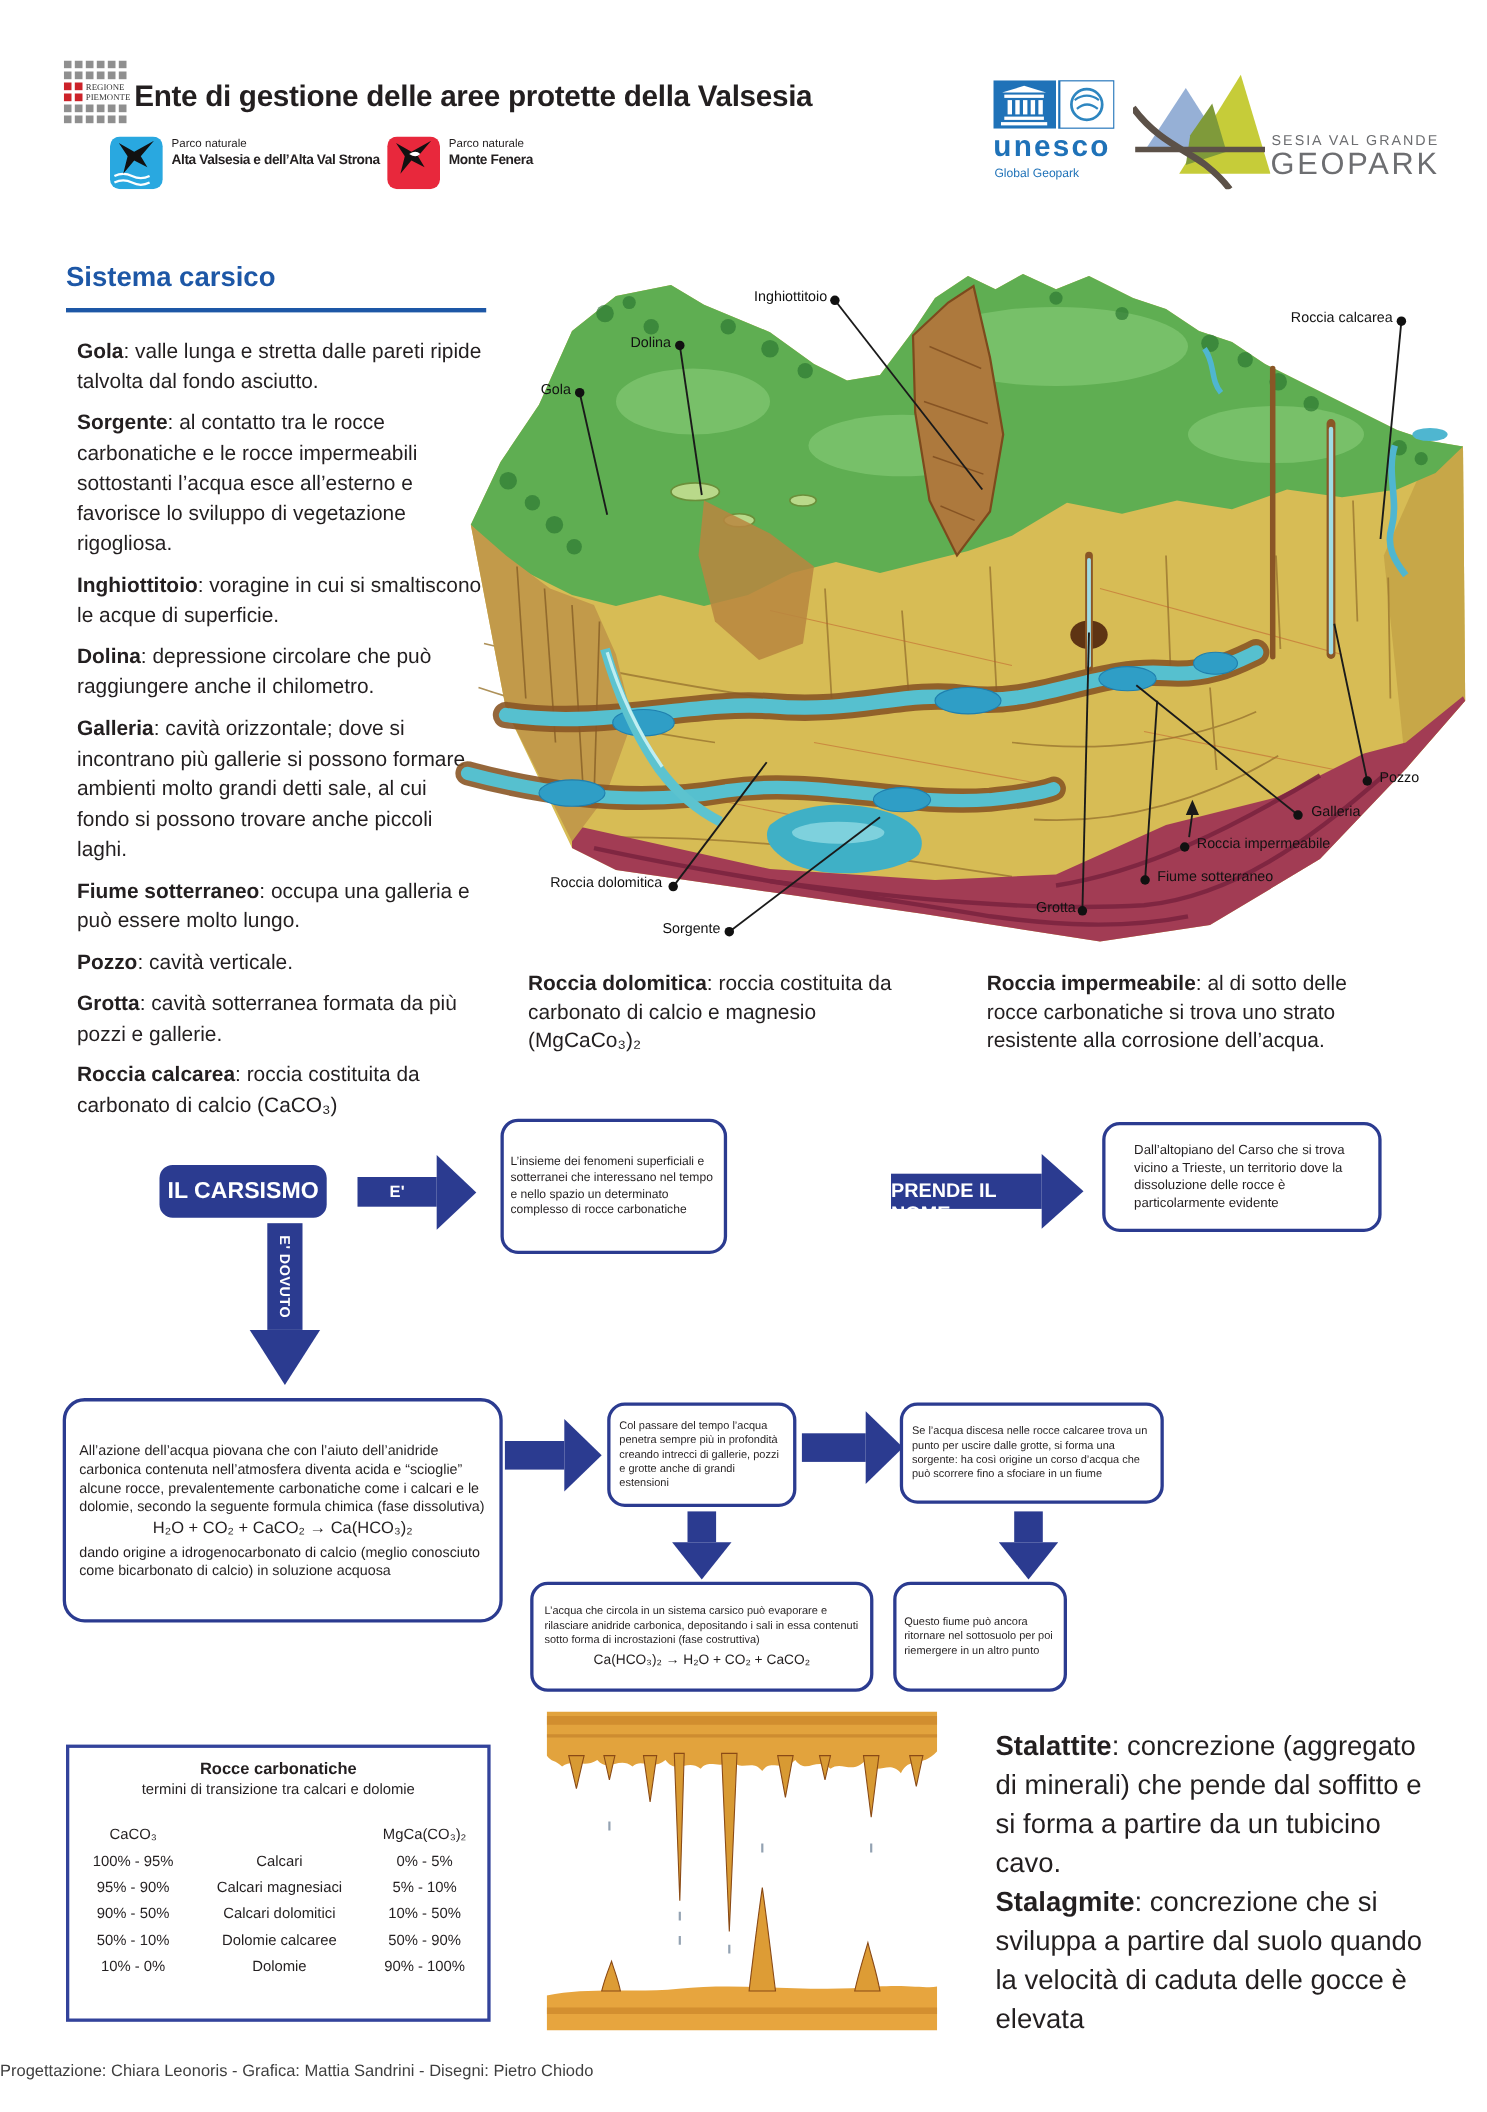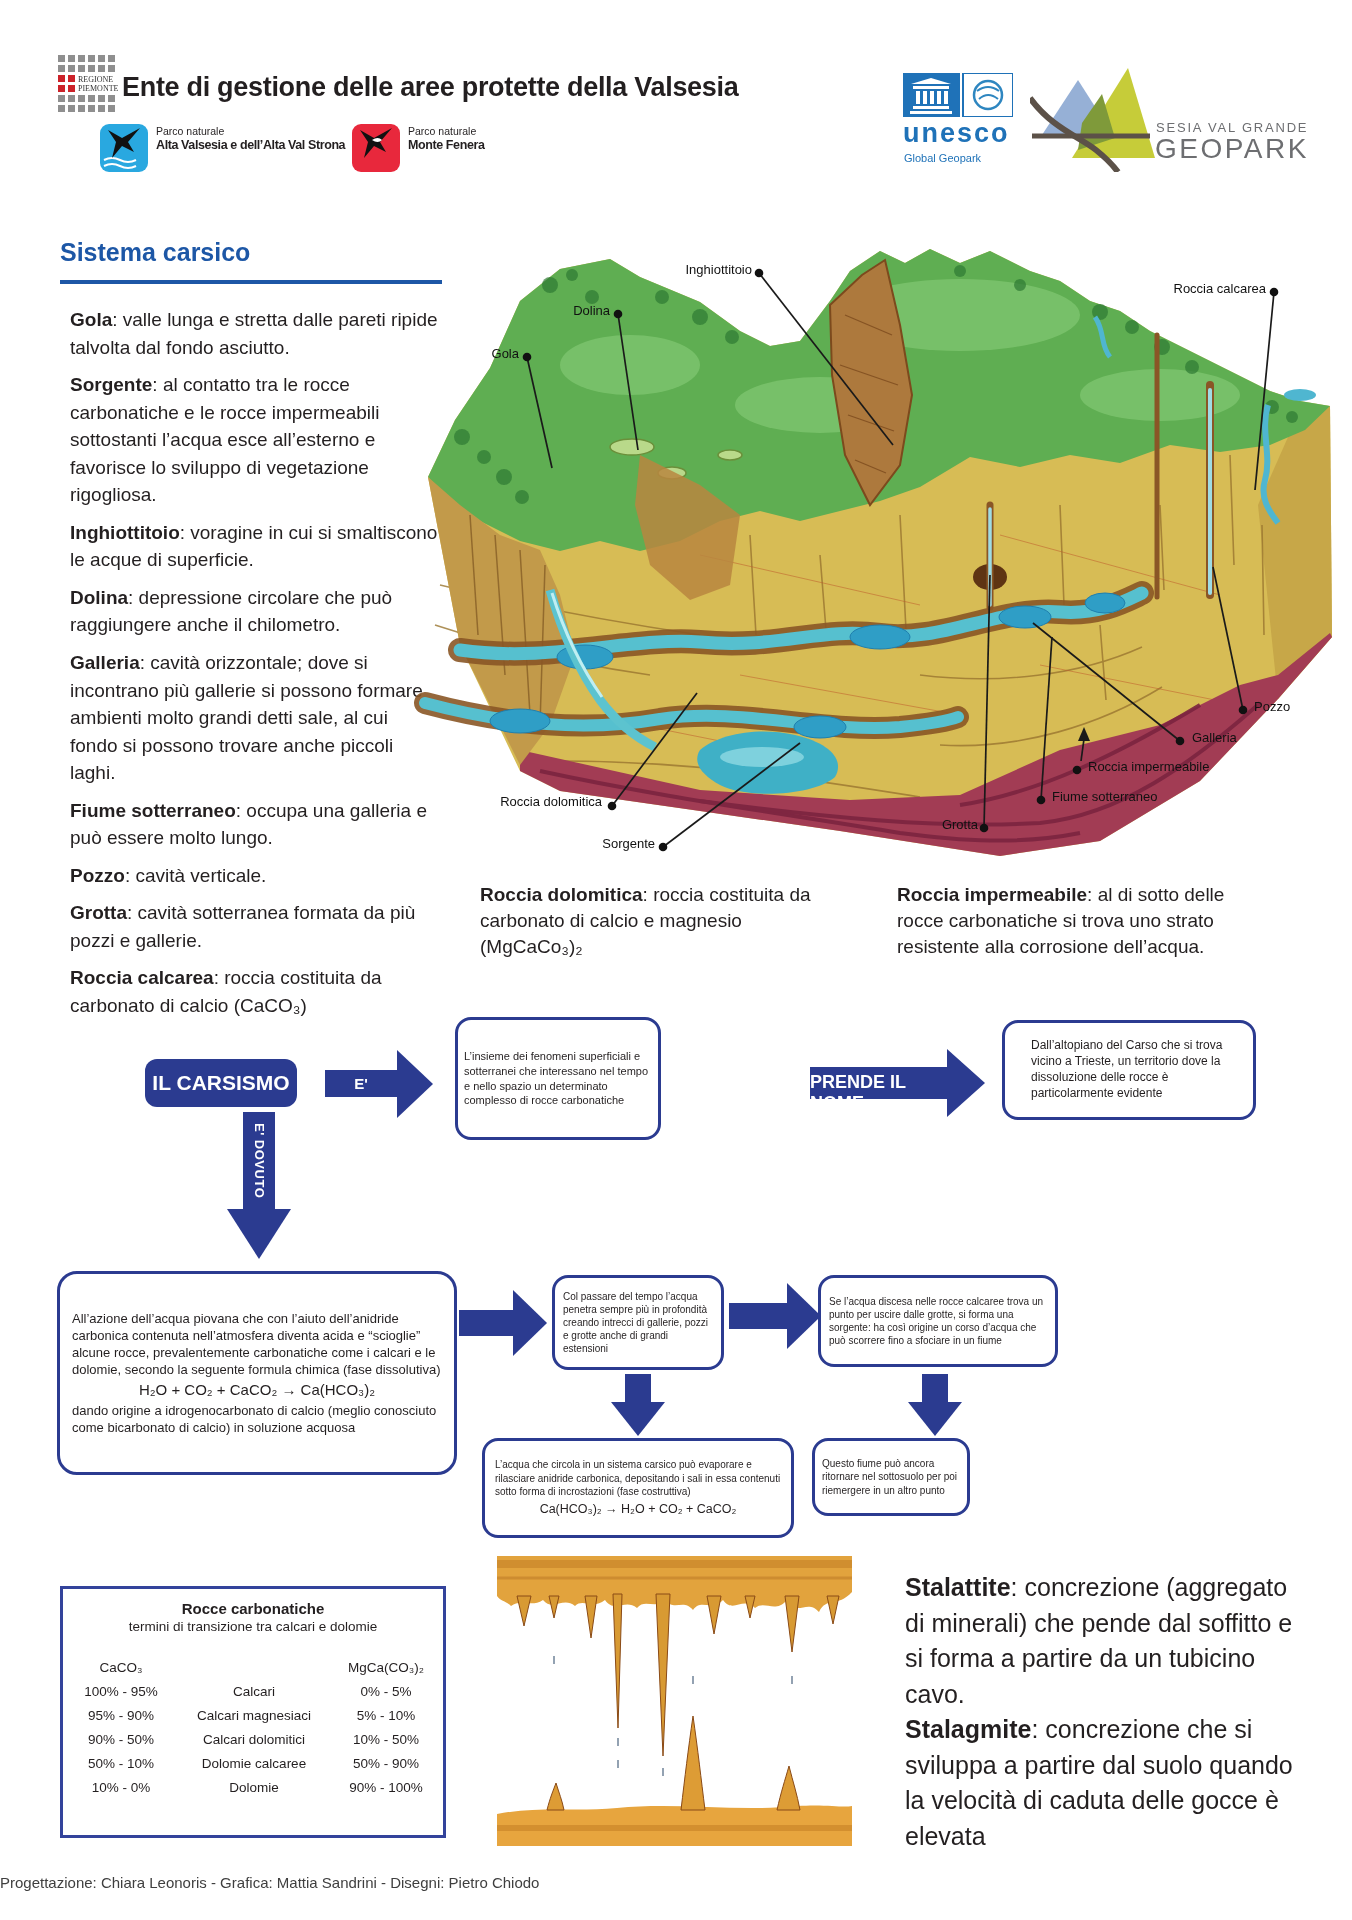--- a/index.html
+++ b/index.html
@@ -356,21 +356,21 @@
   <div class="abody" style="left:625px;top:1374px;width:26px;height:28px"></div>
   <div class="ahead" style="left:611px;top:1402px;border-left:27px solid transparent;border-right:27px solid transparent;border-top:34px solid #2b3b90"></div>
   <div class="abody" style="left:922px;top:1374px;width:26px;height:28px"></div>
   <div class="ahead" style="left:908px;top:1402px;border-left:27px solid transparent;border-right:27px solid transparent;border-top:34px solid #2b3b90"></div>
 
   <div class="fbox" style="left:482px;top:1438px;width:312px;height:100px;font-size:10px;padding:6px 10px">
     <div>L’acqua che circola in un sistema carsico può evaporare e rilasciare anidride carbonica, depositando i sali in essa contenuti sotto forma di incrostazioni (fase costruttiva)</div>
     <div style="font-size:12.5px;margin-top:3px">Ca(HCO₃)₂ → H₂O + CO₂ + CaCO₂</div>
   </div>
 
-  <div class="fbox" style="left:812px;top:1438px;width:158px;height:78px;font-size:10px;padding:5px 7px">Questo fiume può ancora ritornare nel sottosuolo per poi riemergere in un altro punto</div>
+  <div class="fbox" style="left:812px;top:1438px;width:158px;height:100px;font-size:10px;padding:5px 7px">Questo fiume può ancora ritornare nel sottosuolo per poi riemergere in un altro punto</div>
 
   <div class="ctable">
     <div class="t-title">Rocce carbonatiche</div>
     <div class="t-sub">termini di transizione tra calcari e dolomie</div>
     <div class="tbl-grid">
       <span>CaCO₃</span>
       <span></span>
       <span>MgCa(CO₃)₂</span>
 
       <span>100% - 95%</span>

